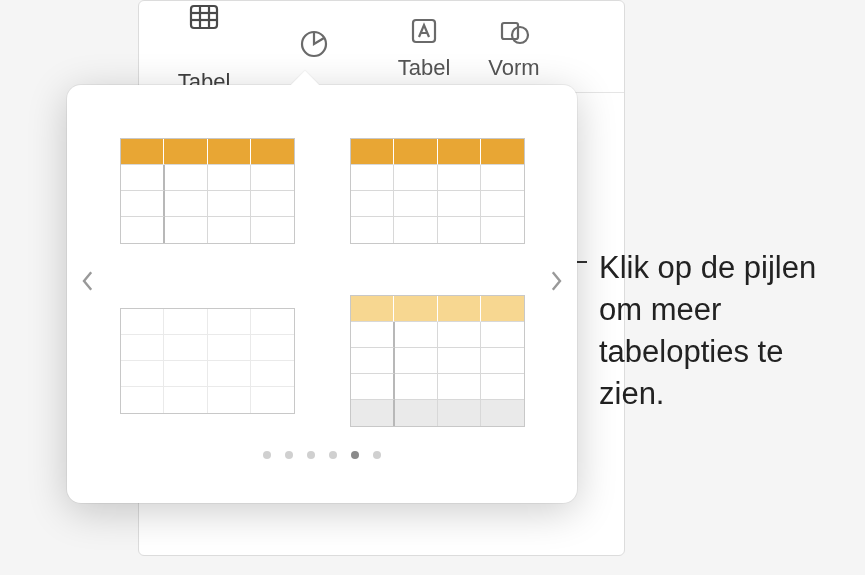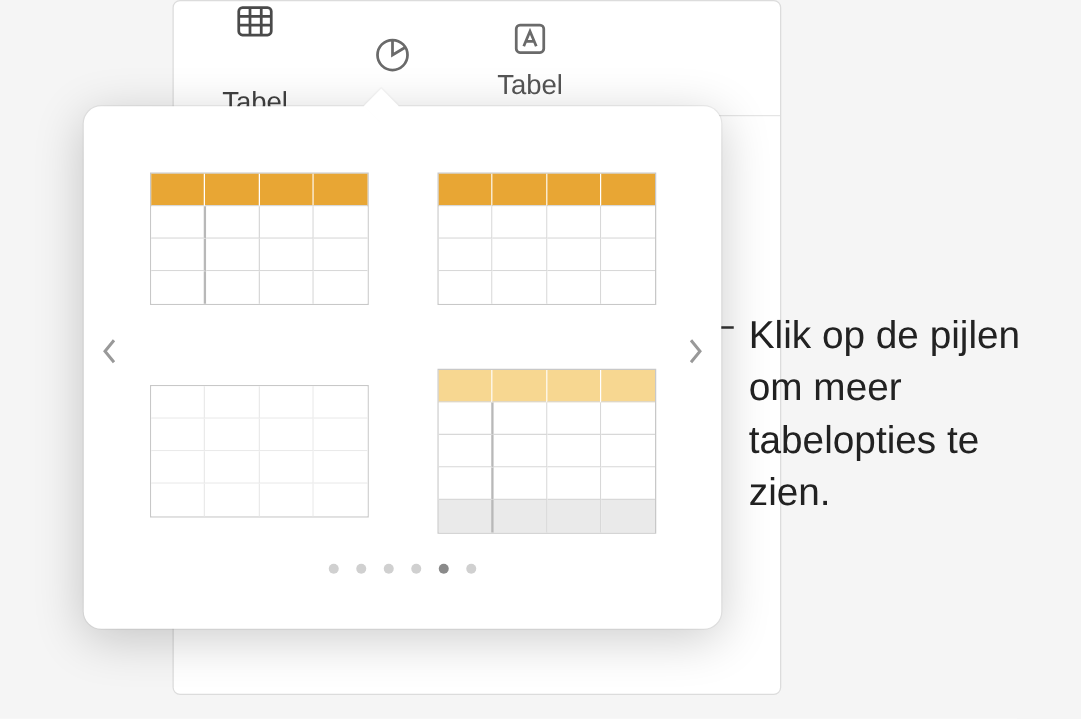--- a/index.html
+++ b/index.html
@@ -183,20 +183,29 @@
     <div class="toolbar-item">
       <span class="toolbar-icon">
         <svg viewBox="0 0 36 36">
             <rect x="7" y="7" width="22" height="22" rx="3"></rect>
             <path d="M13 24 L18 12 L23 24 M15 20 L21 20"></path>
           </svg>
       </span>
       <span class="toolbar-label">Tabel</span>
     </div>
 
+    <div class="toolbar-item narrow">
+      <span class="toolbar-icon">
+        <svg viewBox="0 0 36 36">
+            <rect x="6" y="10" width="16" height="16" rx="2"></rect>
+            <circle cx="24" cy="22" r="8"></circle>
+          </svg>
+      </span>
+      <span class="toolbar-label">Vorm</span>
+    </div>
 
   </div>
 
   <div class="popover">
 
     <div class="nav-arrow left">
       <svg viewBox="0 0 20 30" width="16" height="26">
           <polyline points="14,4 5,15 14,26"></polyline>
         </svg>
     </div>

